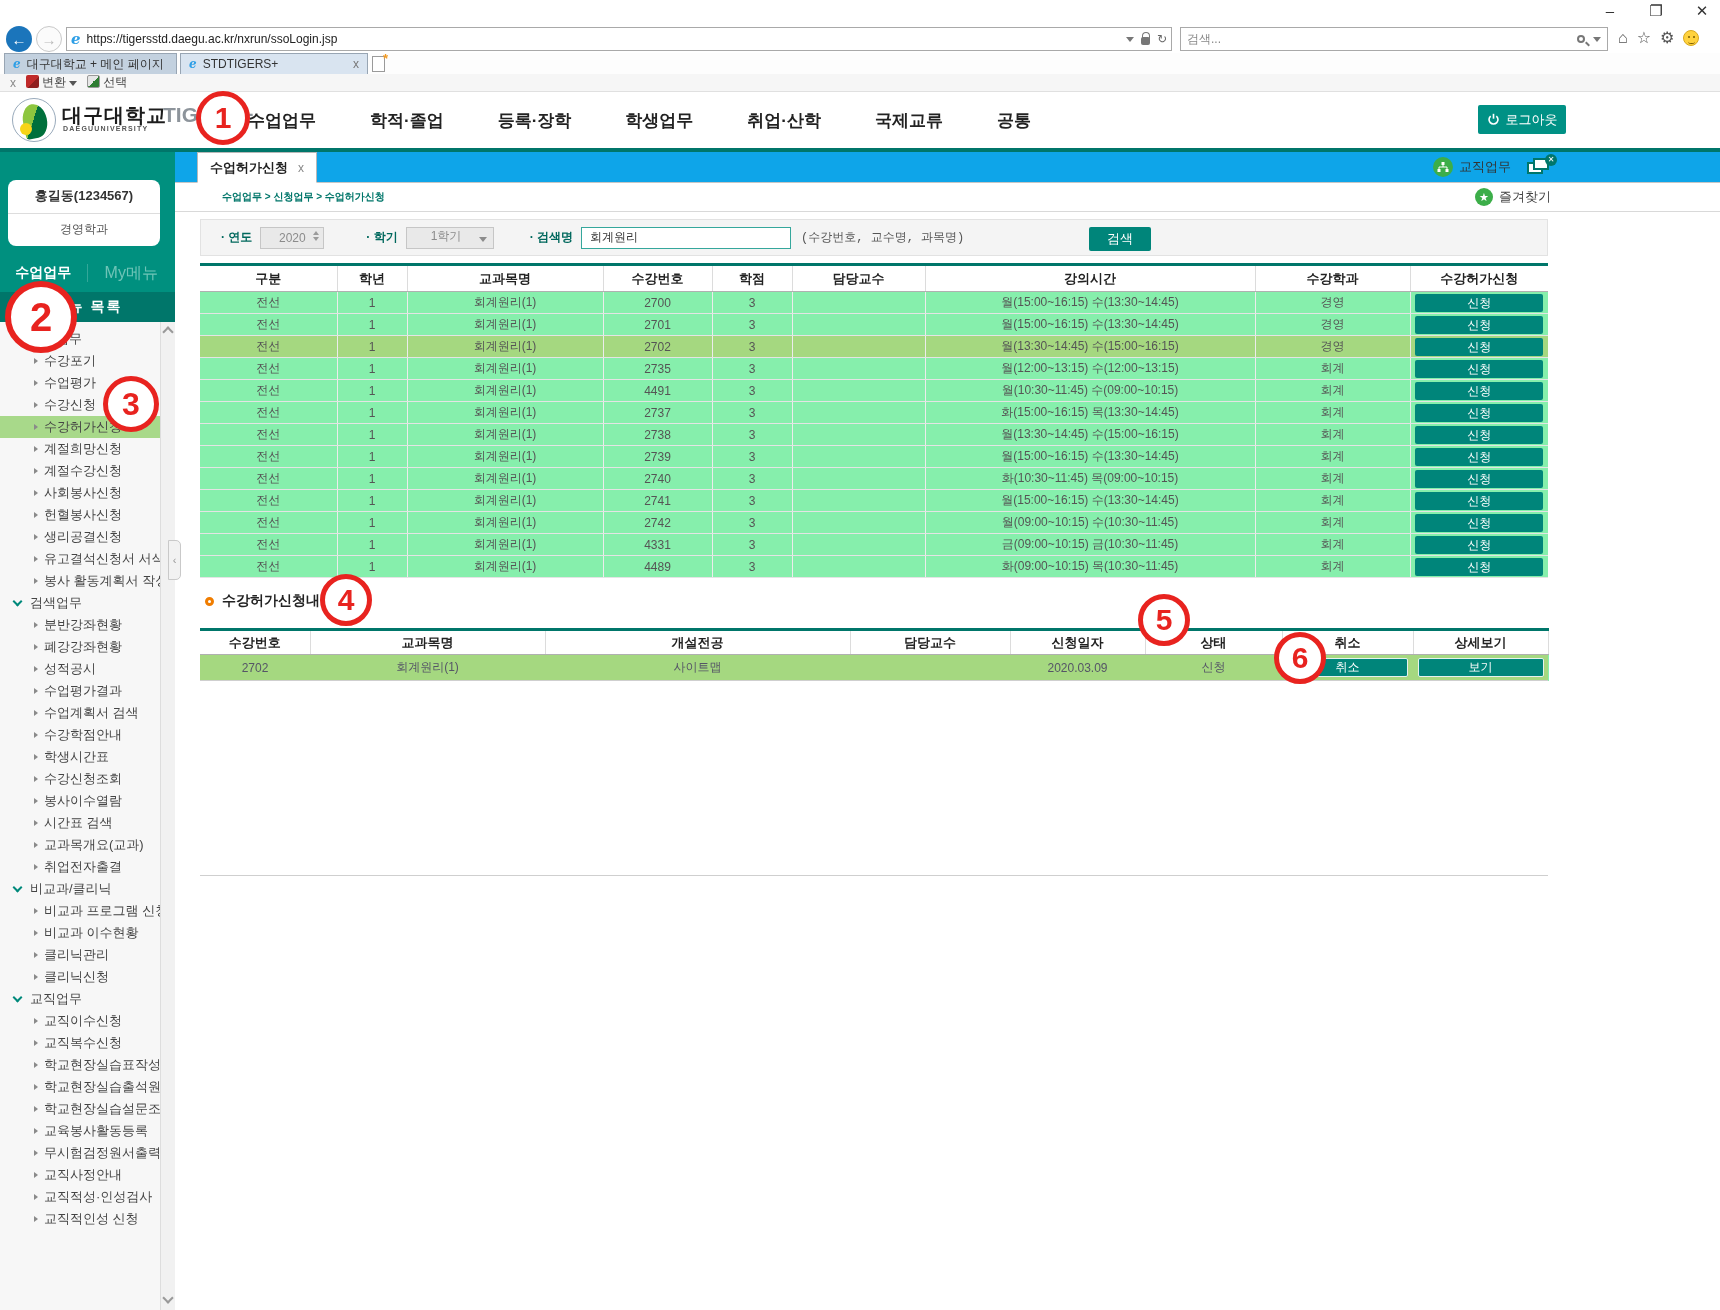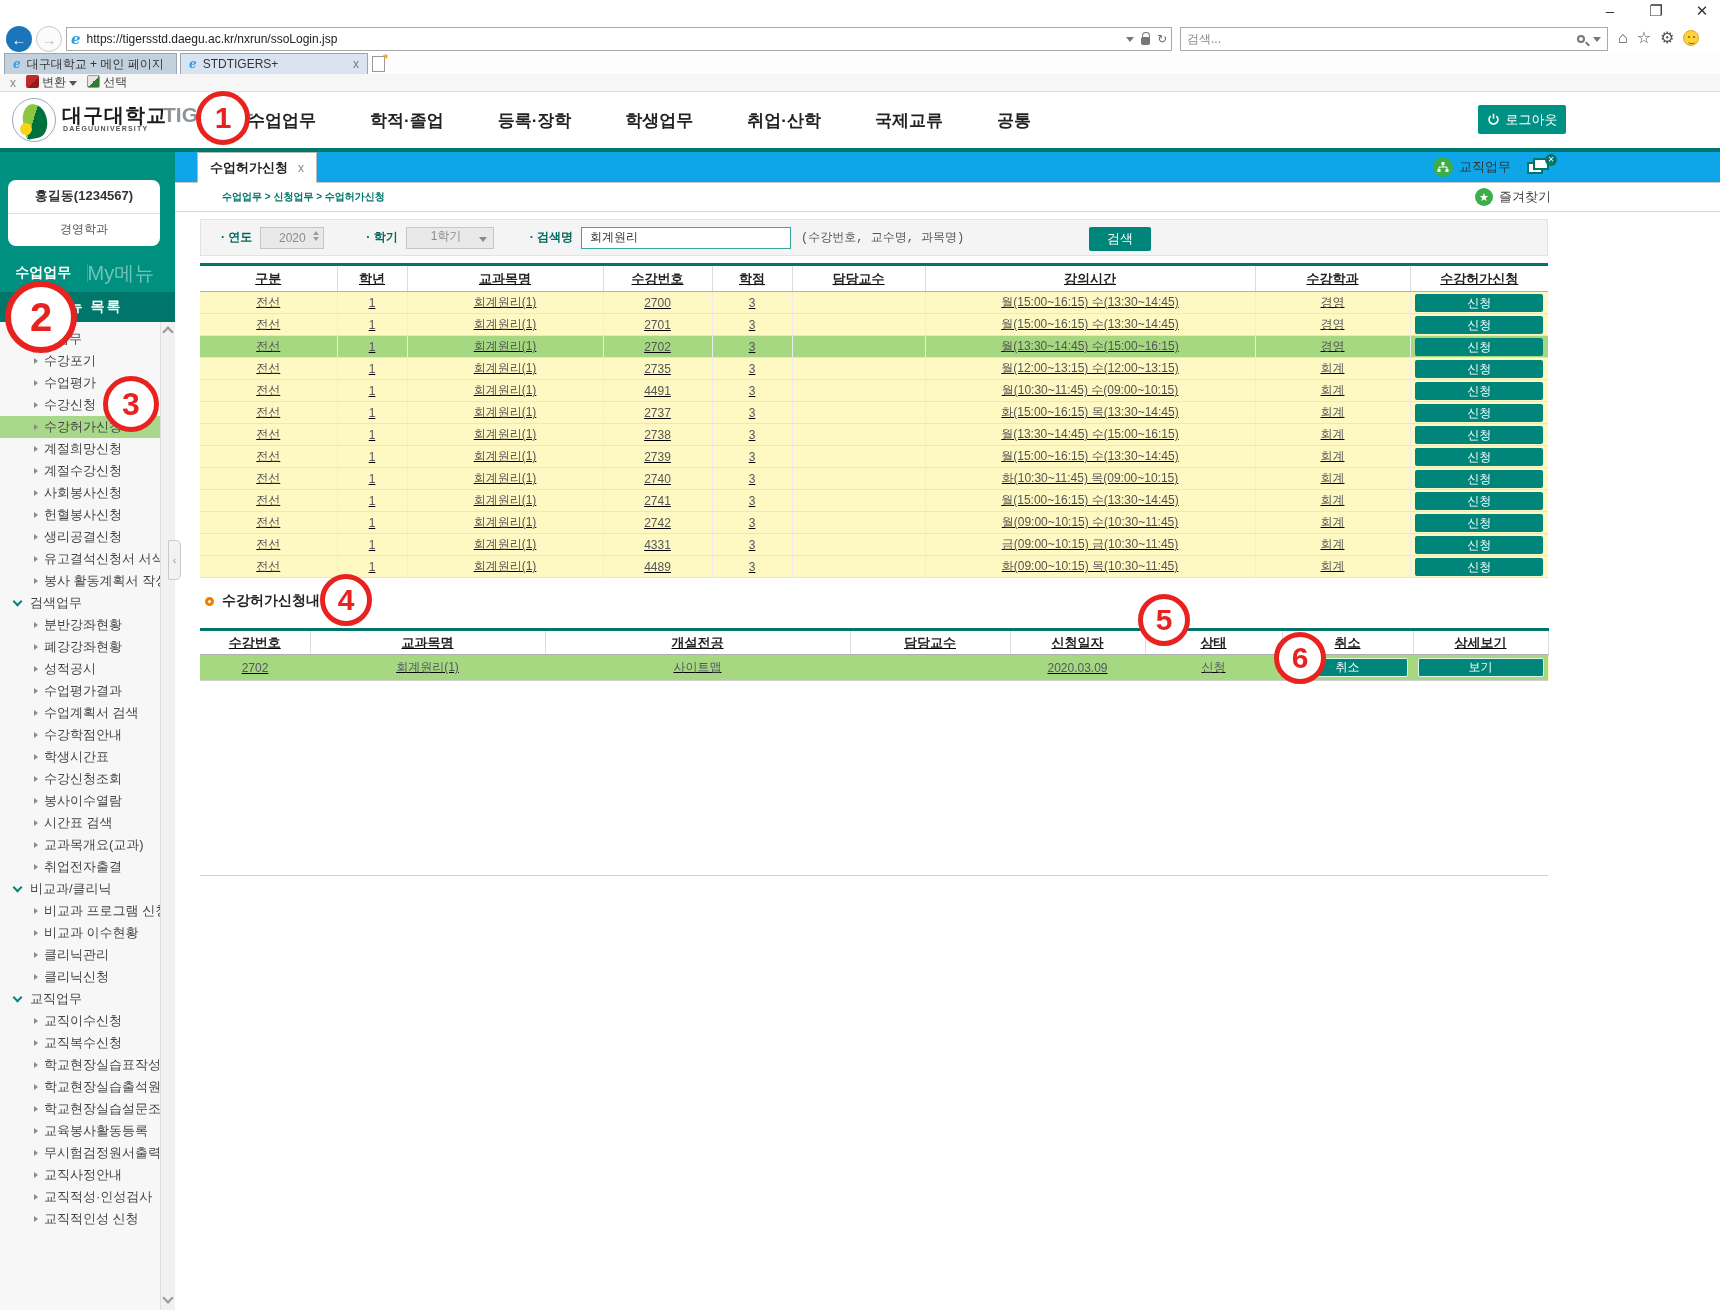--- a/index.html
+++ b/index.html
@@ -51,21 +51,21 @@
   .logoutbtn { position:absolute; left:1478px; top:13px; width:88px; height:29px; background:#009185; color:#fff; font-size:13px; border:none; border-radius:2px; display:flex; align-items:center; justify-content:center; gap:6px; cursor:pointer; }
   .tealline { position:absolute; left:0; top:148px; width:1720px; height:4px; background:#00766a; }
 
   
   .sidebar { position:absolute; left:0; top:152px; width:175px; height:1158px; background:#00907f; }
   .usercard { position:absolute; left:8px; top:28px; width:152px; height:66px; background:#fff; border-radius:8px; display:flex; flex-direction:column; }
   .uname { flex:1; display:flex; align-items:center; justify-content:center; font-size:13px; font-weight:bold; color:#333; border-bottom:1px solid #ddd; }
   .udept { flex:1; display:flex; align-items:center; justify-content:center; font-size:12px; color:#555; }
   .sbtabs { position:absolute; left:0; top:108px; width:175px; height:26px; display:flex; align-items:center; }
   .sbtab1 { width:50%; text-align:center; color:#fff; font-weight:bold; font-size:14px; border-right:1px solid #33a799; cursor:pointer; }
-  .sbtab2 { width:50%; color:#6ec4b7; font-size:20px; cursor:pointer; }
+  .sbtab2 { width:50%; text-align:center; color:#6ec4b7; font-size:16px; cursor:pointer; }
   .menutitle { position:absolute; left:0; top:140px; width:175px; height:30px; background:#00766a; color:#fff; font-size:14px; font-weight:bold; display:flex; align-items:center; justify-content:center; letter-spacing:2px; }
   .menuwrap { position:absolute; left:0; top:170px; width:175px; height:988px; background:#f7f7f7; overflow:hidden; }
   .menulist { position:absolute; left:0; top:6px; width:160px; }
   .m-sec { height:22px; display:flex; align-items:center; padding-left:14px; font-size:13px; color:#444; cursor:pointer; }
   .chev { width:7px; height:7px; border-right:2px solid #00897b; border-bottom:2px solid #00897b; transform:rotate(45deg); display:inline-block; margin-right:9px; margin-top:-4px; }
   .m-item { height:22px; display:flex; align-items:center; padding-left:34px; font-size:13px; color:#444; cursor:pointer; white-space:nowrap; }
   .m-item.sel { background:#a8d98a; }
   .tri { width:0; height:0; border-left:4px solid #8a8a8a; border-top:3.5px solid transparent; border-bottom:3.5px solid transparent; display:inline-block; margin-right:6px; }
   .sbscroll { position:absolute; right:0; top:0; width:15px; height:988px; background:#f1f1f1; border-left:1px solid #ddd; }
   .scr-arrow { position:absolute; left:3px; width:8px; height:8px; border-right:2px solid #999; border-bottom:2px solid #999; }
@@ -95,21 +95,21 @@
   .spinner { width:64px; height:22px; background:#e9e9e9; border:1px solid #c6c6c6; color:#8b8b8b; display:flex; align-items:center; justify-content:center; position:relative; margin-right:42px; }
   .spinner .arr { position:absolute; right:4px; top:3px; display:flex; flex-direction:column; gap:2px; }
   .spinner .a-up { width:0; height:0; border-left:3.5px solid transparent; border-right:3.5px solid transparent; border-bottom:4px solid #9b9b9b; }
   .spinner .a-dn { width:0; height:0; border-left:3.5px solid transparent; border-right:3.5px solid transparent; border-top:4px solid #9b9b9b; }
   .selbox { width:88px; height:22px; background:#e9e9e9; border:1px solid #c6c6c6; color:#8b8b8b; display:flex; align-items:flex-start; padding-left:24px; position:relative; margin-right:36px; }
   .selbox .dd { position:absolute; right:6px; top:9px; border-top-color:#8b8b8b; }
   .textinput { width:210px; height:22px; background:#fff; border:1px solid #35a79c; color:#333; display:flex; align-items:center; padding-left:8px; margin-right:10px; }
   .hint { color:#555;font-family:Liberation Mono, monospace; }
   .searchbtn { position:absolute; left:888px; top:7px; width:62px; height:24px; background:#00857a; border:none; color:#fff; font-size:13px; border-radius:2px; cursor:pointer; }
 
-  table { border-collapse:collapse; table-layout:fixed; background:#fef9c3;text-decoration:underline; }
+  table { border-collapse:collapse; table-layout:fixed; background:#86efac; }
   .coursetable { position:absolute; left:25px; top:111px; width:1348px; border-top:3px solid #00766a; font-size:12px; }
   .coursetable th { height:27px; font-size:13px; color:#222; border-bottom:1px solid #b0b0b0; border-right:1px solid #dcdcdc; background:#fff; font-weight:bold; }
   .coursetable td { height:22px; text-align:center; color:#555; border-bottom:1px solid #e4e4e4; border-right:1px solid #ececec; white-space:nowrap; overflow:hidden; }
   .coursetable th:last-child, .coursetable td:last-child { border-right:none; }
   .coursetable tr.hl td { background:#a5d880; }
   .tbtn { width:128px; height:18px; background:#00857a; color:#fff; border:none; font-size:12px; border-radius:2px; cursor:pointer; line-height:16px; }
   .sectionhdr { position:absolute; left:30px; top:440px; display:flex; align-items:center; gap:8px; font-size:14px; font-weight:bold; color:#222; }
   .obullet { width:9px; height:9px; border-radius:50%; background:#fff; border:3px solid #f07d00; }
   .histtable { position:absolute; left:25px; top:476px; width:1348px; border-top:3px solid #00766a; font-size:12px; }
   .histtable th { height:25px; font-size:13px; color:#222; border-bottom:1px solid #b0b0b0; border-right:1px solid #dcdcdc; background:#fff; font-weight:bold; }

